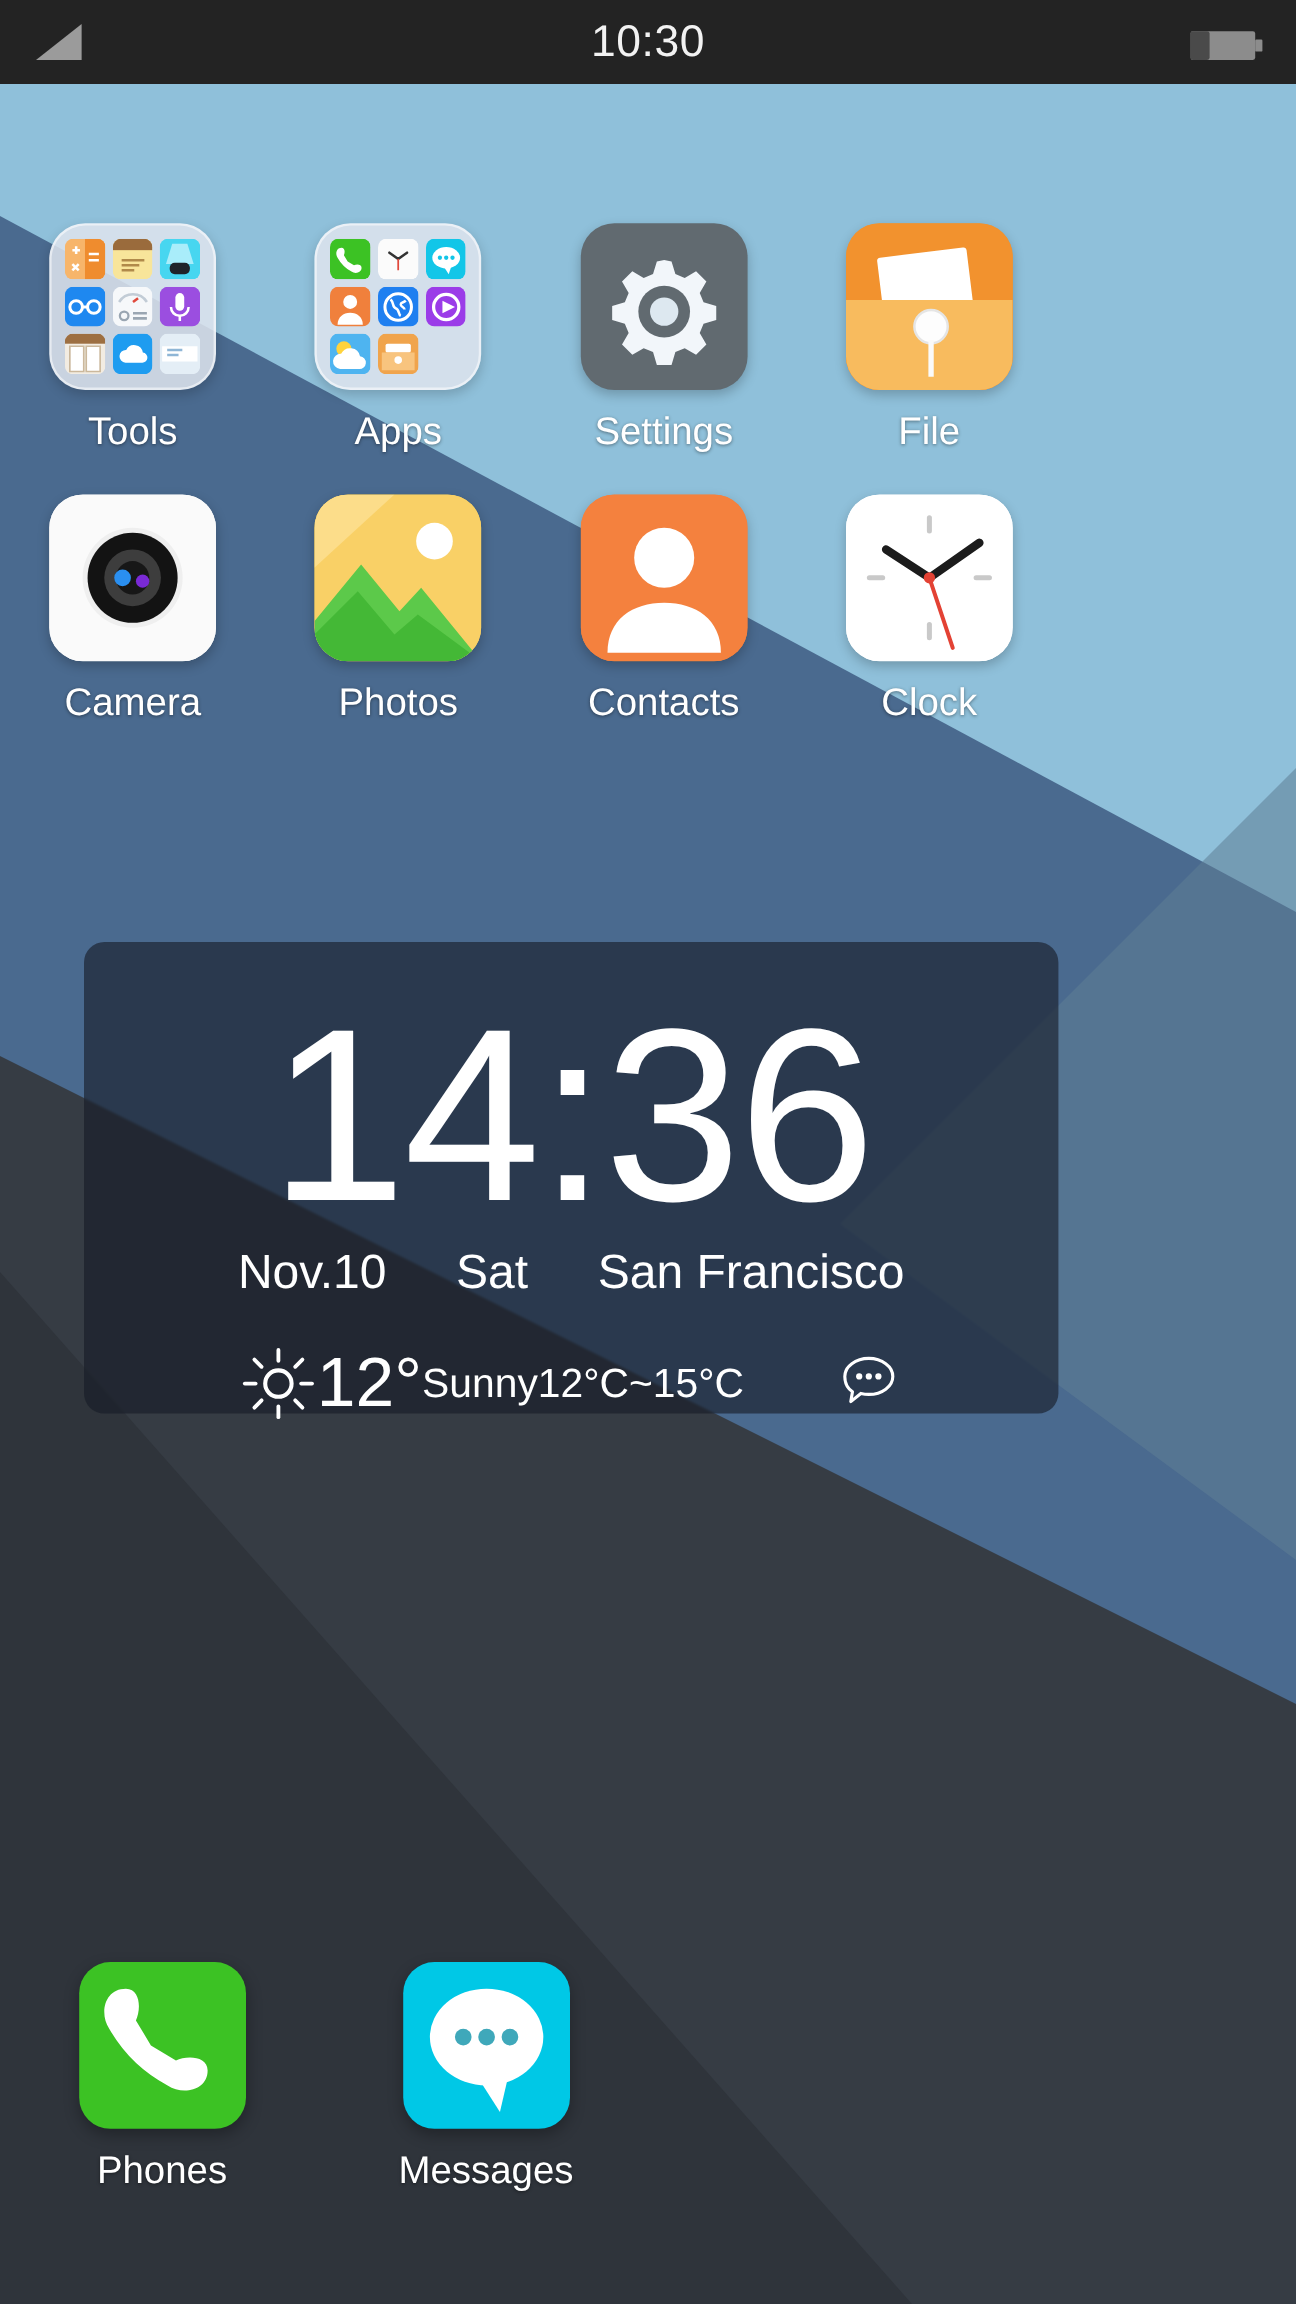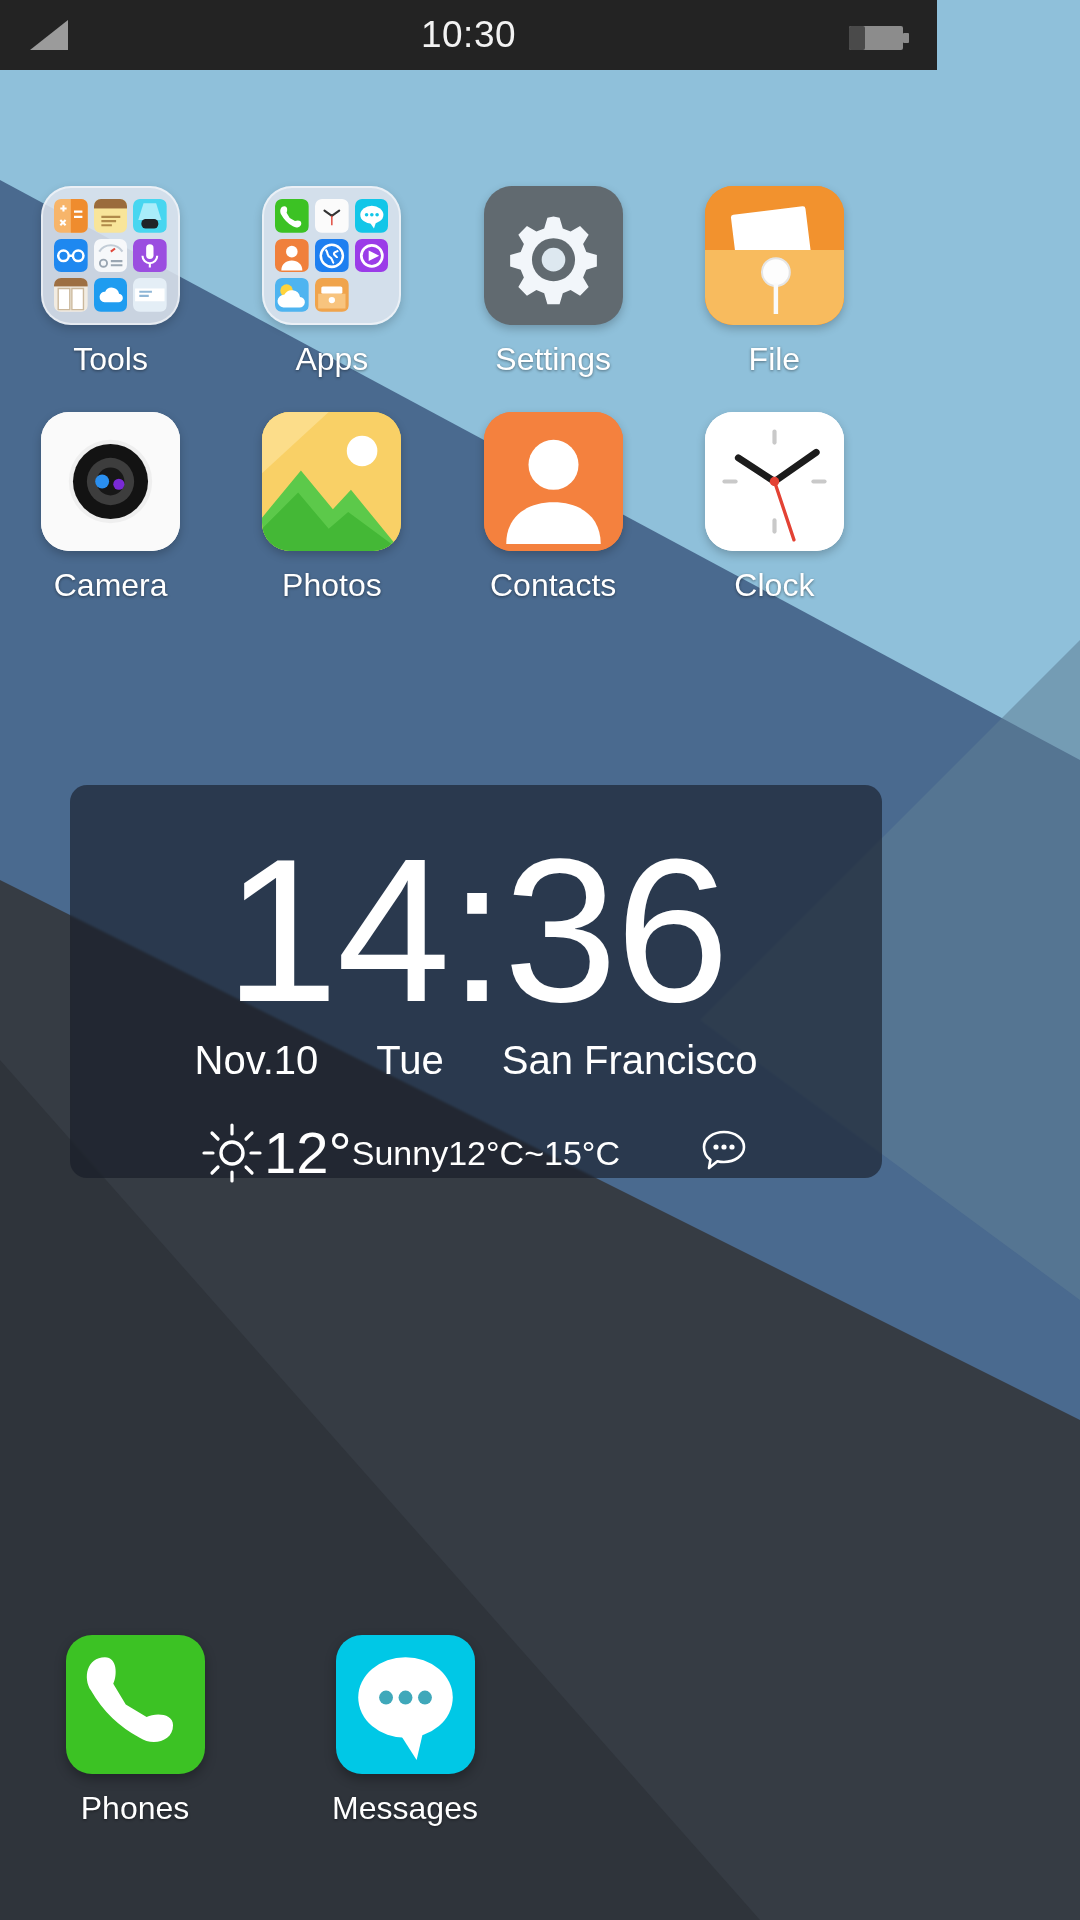--- a/index.html
+++ b/index.html
@@ -9,21 +9,21 @@
     background:#363c44;
     overflow:hidden;
     position:relative;
   }
 
   
   #wallpaper { position:absolute; inset:0; z-index:0; }
 
   
   #status-bar {
-    position:absolute; top:0; left:0; width:937px; height:70px;
+    position:absolute; top:0; left:0; width:1080px; height:70px;
     background:#232323; z-index:30;
     display:flex; align-items:center; justify-content:center;
   }
   #status-time {
     color:#f2f2f2; font-size:37px; letter-spacing:.5px;
     font-family:"Liberation Sans", sans-serif;
   }
   #signal-icon { position:absolute; left:28px; top:18px; }
   #battery-icon { position:absolute; right:26px; top:24px; }
 
@@ -325,21 +325,21 @@
       </svg>
     </div>
     <div class="app-label">Clock</div>
   </div>
 </div>
 
 <div id="clock-widget">
   <div id="widget-time">14:36</div>
   <div id="widget-datebar">
     <span>Nov.10</span>
-    <span>Tue</span>
+    <span>Sat</span>
     <span>San Francisco</span>
   </div>
   <div id="widget-weather">
     <svg width="64" height="64" viewBox="0 0 64 64">
       <circle cx="32" cy="32" r="11" fill="none" stroke="#fff" stroke-width="3.4"></circle>
       <g stroke="#fff" stroke-width="3.2" stroke-linecap="round">
         <path d="M32 4v9"></path>
           <path d="M32 51v9"></path>
           <path d="M4 32h9"></path>
           <path d="M51 32h9"></path>

